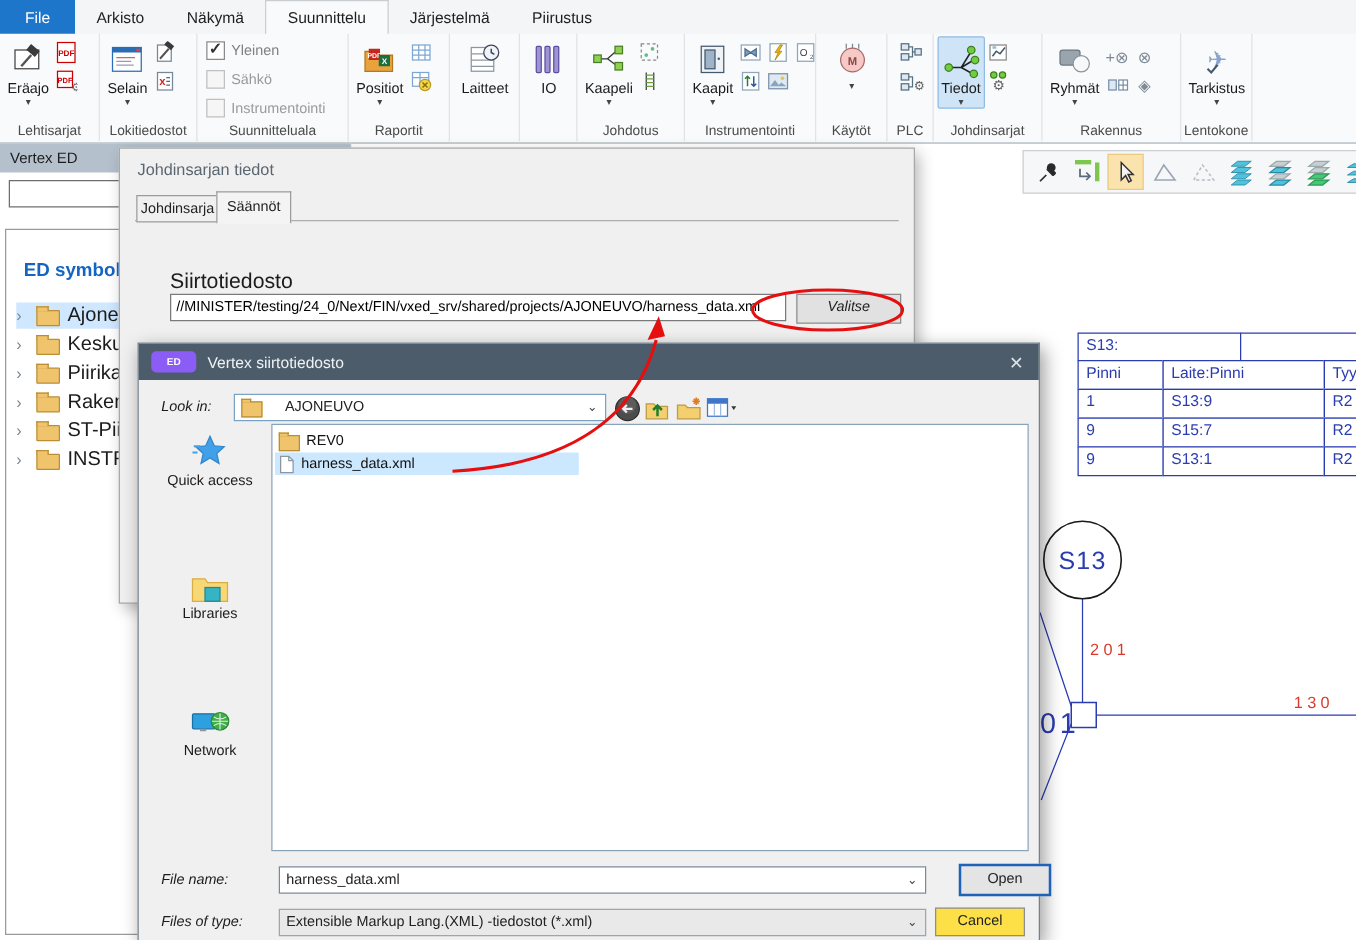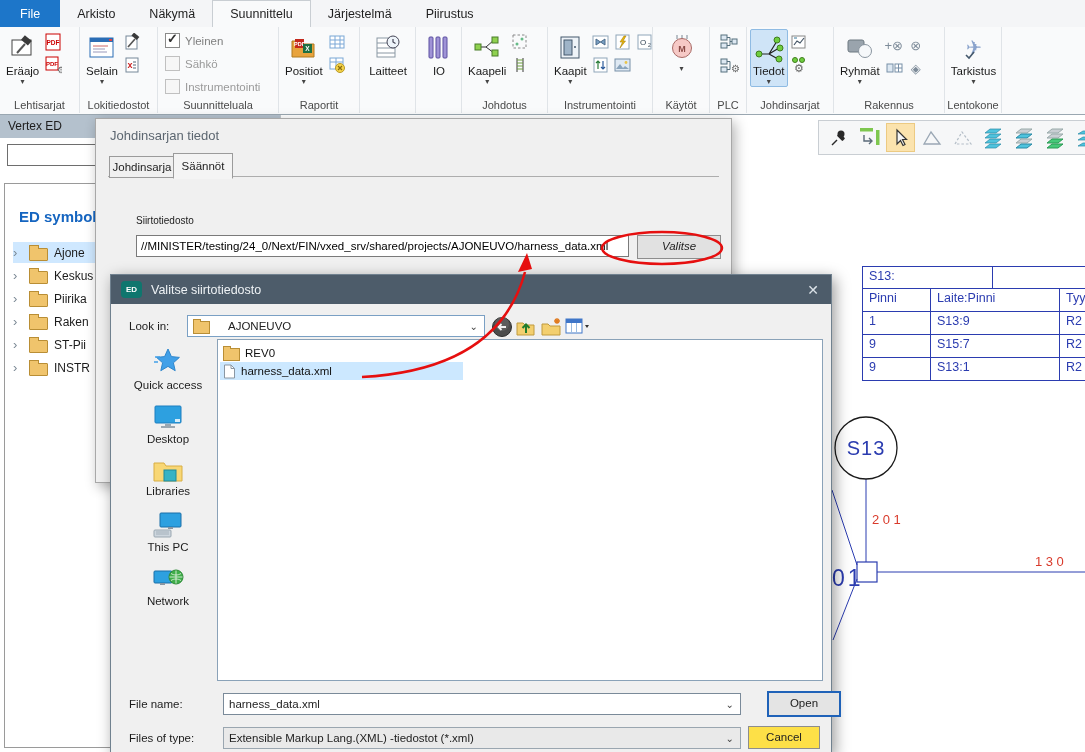--- a/index.html
+++ b/index.html
@@ -32,46 +32,46 @@
   .cblabel{font-size:11.5px;color:#9a9a9a;white-space:nowrap;}
   
   .vx-panel{position:absolute;left:0;top:115px;width:280px;bottom:0;background:#fff;border-right:1px solid #c3c9ce;}
   .vx-header{height:23px;background:#b4c1cd;color:#1c1c1c;font-size:12px;line-height:23px;padding-left:8px;}
   .vx-search{position:absolute;left:7px;top:29px;width:266px;height:20px;border:1px solid #6e6e6e;background:#fff;font:11.5px "Liberation Sans",sans-serif;padding:0 4px;}
   .vx-box{position:absolute;left:4px;top:68px;right:4px;bottom:4px;border:1px solid #9a9a9a;background:#fff;}
   .vx-heading{position:absolute;left:14px;top:24px;font-size:15px;font-weight:bold;color:#1565c0;white-space:nowrap;}
   .titem{position:absolute;left:8px;height:21px;display:flex;align-items:center;gap:6px;width:240px;}
   .titem .chev{color:#7a8894;font-size:13px;width:10px;}
   .titem.selected{background:#cfe8ff;}
-  .tlabel{font-size:12px;color:#1c1c1c;white-space:nowrap;}
+  .tlabel{font-size:16px;color:#1c1c1c;white-space:nowrap;}
   .folder{width:17px;height:11px;background:#f0c46c;border:1px solid #b98e35;border-radius:1px;position:relative;margin-top:3px;flex:0 0 auto;}
   .folder::before{content:"";position:absolute;top:-4px;left:-1px;width:8px;height:3px;background:#f0c46c;border:1px solid #b98e35;border-bottom:none;}
   
   .canvas{position:absolute;left:280px;top:115px;right:0;bottom:0;background:#fff;}
   .dtoolbar{position:absolute;left:818px;top:120px;width:270px;height:33px;background:#f6f7f8;border:1px solid #c9ced3;}
   .ticon{position:absolute;top:2px;width:27px;height:27px;display:flex;align-items:center;justify-content:center;border:1px solid transparent;}
   .ticon.on{background:#fbe3ae;border-color:#ecca82;}
   .ptable{position:absolute;left:863px;top:267px;color:#2b3cb0;font-size:12.5px;}
   .pt-row{display:flex;}
   .pt-cell{border:1px solid #2b3cb0;margin:-1px 0 0 -1px;padding:2px 6px 0;box-sizing:border-box;height:24px;background:#fff;white-space:nowrap;overflow:hidden;}
   
   .hdialog{position:absolute;left:95px;top:118px;width:635px;height:363px;background:#f0f0f0;border:1px solid #a8a8a8;box-shadow:3px 4px 12px rgba(0,0,0,.3);}
   .hd-title{padding:9px 0 0 14px;font-size:13px;color:#5c6670;}
   .htabline{position:absolute;left:12px;right:12px;top:57px;border-bottom:1px solid #adadad;}
   .htab{position:absolute;top:37px;height:20px;background:#f0f0f0;border:1px solid #9b9b9b;font-size:11.5px;display:flex;align-items:center;justify-content:center;z-index:1;}
   .htab.active{top:34px;height:24px;background:#f4f4f4;border-bottom:1px solid #f4f4f4;z-index:2;}
-  .hd-label{position:absolute;left:40px;top:96px;font-size:10px;color:#1c1c1c;}
+  .hd-label{position:absolute;left:40px;top:96px;font-size:17px;color:#1c1c1c;}
   .hd-input{position:absolute;left:40px;top:116px;width:483px;height:20px;border:1px solid #7a7a7a;background:#fff;font:11.5px "Liberation Sans",sans-serif;padding:0 4px;}
   .hd-btn{position:absolute;left:541px;top:116px;width:82px;height:22px;background:#e1e1e1;border:1px solid #8d8d8d;font-size:11.5px;text-align:center;line-height:21px;font-style:italic;}
   
   .fdialog{position:absolute;left:110px;top:274px;width:720px;height:478px;background:#f0f0f0;border:1px solid #70818f;box-shadow:3px 4px 14px rgba(0,0,0,.4);}
   .fd-titlebar{height:29px;background:#4d5c6a;display:flex;align-items:center;color:#eef2f5;font-size:12.5px;}
-  .ed-badge{width:21px;height:17px;background:#0f766e;border-radius:4px;color:#fff;font-size:8px;font-weight:bold;display:flex;align-items:center;justify-content:center;margin:0 9px 0 10px;}
+  .ed-badge{width:36px;height:17px;background:#8b5cf6;border-radius:4px;color:#fff;font-size:8px;font-weight:bold;display:flex;align-items:center;justify-content:center;margin:0 9px 0 10px;}
   .fd-close{margin-left:auto;margin-right:12px;font-size:14px;color:#dbe2e8;}
-  .fd-label{position:absolute;font-size:11.5px;color:#1c1c1c;}
+  .fd-label{position:absolute;font-size:11.5px;color:#1c1c1c;font-style:italic;}
   .combo{position:absolute;background:#fff;border:1px solid #7aa0c4;height:22px;display:flex;align-items:center;font-size:11.5px;padding-left:5px;box-sizing:border-box;}
   .combo .chev{margin-left:auto;padding-right:6px;color:#444;font-size:10px;}
   .combo.gray{background:#e9e9e9;border-color:#9aa6b0;}
   .navbtn{position:absolute;top:40px;width:23px;height:23px;display:flex;align-items:center;justify-content:center;}
   .fd-side{position:absolute;left:8px;top:64px;width:98px;height:342px;}
   .place{position:absolute;left:0;width:98px;display:flex;flex-direction:column;align-items:center;gap:2px;}
   .place .plabel{font-size:11.5px;color:#1c1c1c;white-space:nowrap;}
   .fd-list{position:absolute;left:106px;top:64px;width:706px;height:342px;background:#fff;border:1px solid #8aa2b8;box-sizing:border-box;width:706px;}
   .fd-list{width:606px;}
   .frow{position:absolute;left:2px;height:18px;display:flex;align-items:center;gap:5px;padding-left:3px;}
@@ -652,21 +652,21 @@
     <div class="htab" style="left:13px;width:64px">Johdinsarja</div>
     <div class="htab active" style="left:77px;width:58px">Säännöt</div>
     <div class="hd-label">Siirtotiedosto</div>
     <input class="hd-input" value="//MINISTER/testing/24_0/Next/FIN/vxed_srv/shared/projects/AJONEUVO/harness_data.xml" style="">
     <div class="hd-btn">Valitse</div>
   </div>
 
   <div class="fdialog">
     <div class="fd-titlebar">
       <span class="ed-badge">ED</span>
-      <span>Valitse siirtotiedosto</span>
+      <span>Vertex siirtotiedosto</span>
       <span class="fd-close">✕</span>
     </div>
 
     <div class="fd-label" style="left:18px;top:45px">Look in:</div>
     <div class="combo" style="left:76px;top:40px;width:298px">
       <span class="minifolder"></span>
       <span style="margin-left:18px">AJONEUVO</span>
       <span class="chev">⌄</span>
     </div>
     <span class="navbtn" style="left:379px">
@@ -699,44 +699,26 @@
     </span>
 
     <div class="fd-side">
       <div class="place" style="top:8px">
         <svg width="32" height="30">
             <path d="M16 2 l3.4 7.6 8 .8 -6 5.4 1.8 7.9 -7.2 -4.3 -7.2 4.3 1.8 -7.9 -6 -5.4 8 -.8 z" fill="#41a0e8" stroke="#2f86cc"></path>
             <path d="M3 10 h5 M2 15 h4" stroke="#41a0e8" stroke-width="1.6"></path>
           </svg>
         <span class="plabel">Quick access</span>
       </div>
-      <div class="place" style="top:64px">
-        <svg width="32" height="28">
-            <rect x="3" y="3" width="26" height="17" rx="1" fill="#2da0e0" stroke="#1d7fc0"></rect>
-            <rect x="23" y="16" width="5" height="3" fill="#fff" opacity=".8"></rect>
-            <rect x="13" y="21" width="6" height="2" fill="#9aa7b1"></rect>
-            <rect x="9" y="23" width="14" height="2" fill="#9aa7b1"></rect>
-          </svg>
-        <span class="plabel">Desktop</span>
-      </div>
       <div class="place" style="top:118px">
         <svg width="32" height="26">
             <path d="M2 6 h10 l2 3 h16 v15 h-28 z" fill="#f8d775" stroke="#d8ae45"></path>
             <rect x="12" y="13" width="12" height="11" fill="#36b3c4" stroke="#1e8a9a"></rect>
           </svg>
         <span class="plabel">Libraries</span>
-      </div>
-      <div class="place" style="top:172px">
-        <svg width="32" height="28">
-            <rect x="8" y="2" width="21" height="14" rx="1" fill="#2da0e0" stroke="#1b6fa8"></rect>
-            <rect x="16" y="16" width="5" height="2" fill="#8a97a3"></rect>
-            <rect x="2" y="19" width="17" height="7" rx="1" fill="#cdd6de" stroke="#9aa7b1"></rect>
-            <path d="M4 21 h13 M4 23 h13" stroke="#9aa7b1" stroke-width=".8"></path>
-          </svg>
-        <span class="plabel">This PC</span>
       </div>
       <div class="place" style="top:226px">
         <svg width="32" height="28">
             <rect x="2" y="6" width="18" height="12" rx="1" fill="#2da0e0" stroke="#1b6fa8"></rect>
             <rect x="8" y="18" width="5" height="2" fill="#8a97a3"></rect>
             <circle cx="24" cy="12" r="7" fill="#3fae49" stroke="#2c8a36"></circle>
             <path d="M17.5 12 h13 M24 5.5 v13 M19 8.5 c3 2 7 2 10 0 M19 15.5 c3 -2 7 -2 10 0" fill="none" stroke="#dff0df" stroke-width=".9"></path>
           </svg>
         <span class="plabel">Network</span>
       </div>

